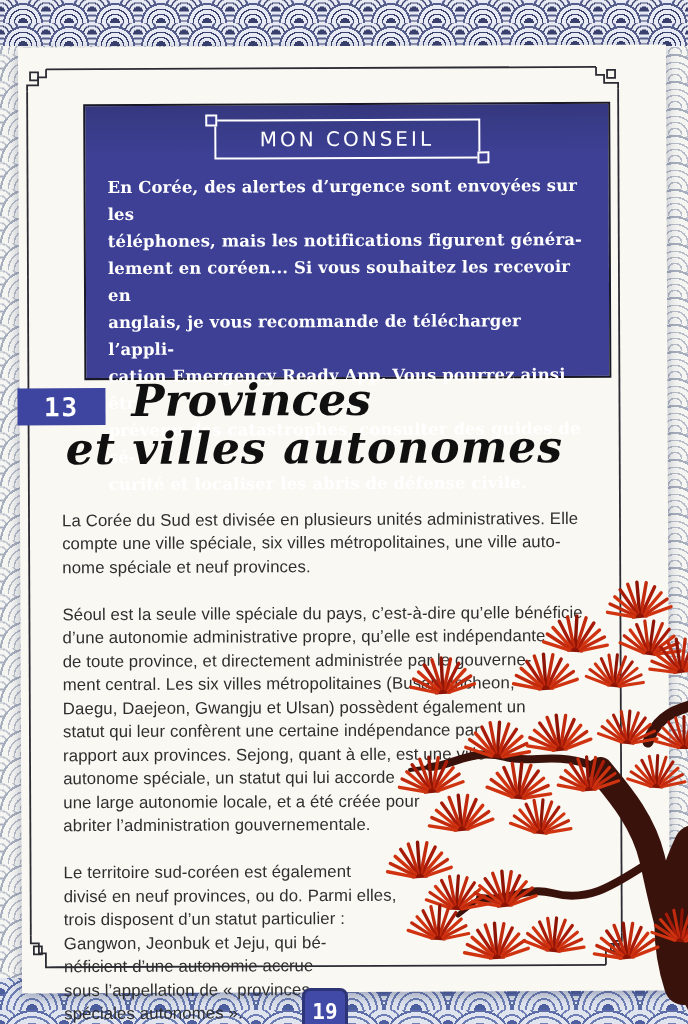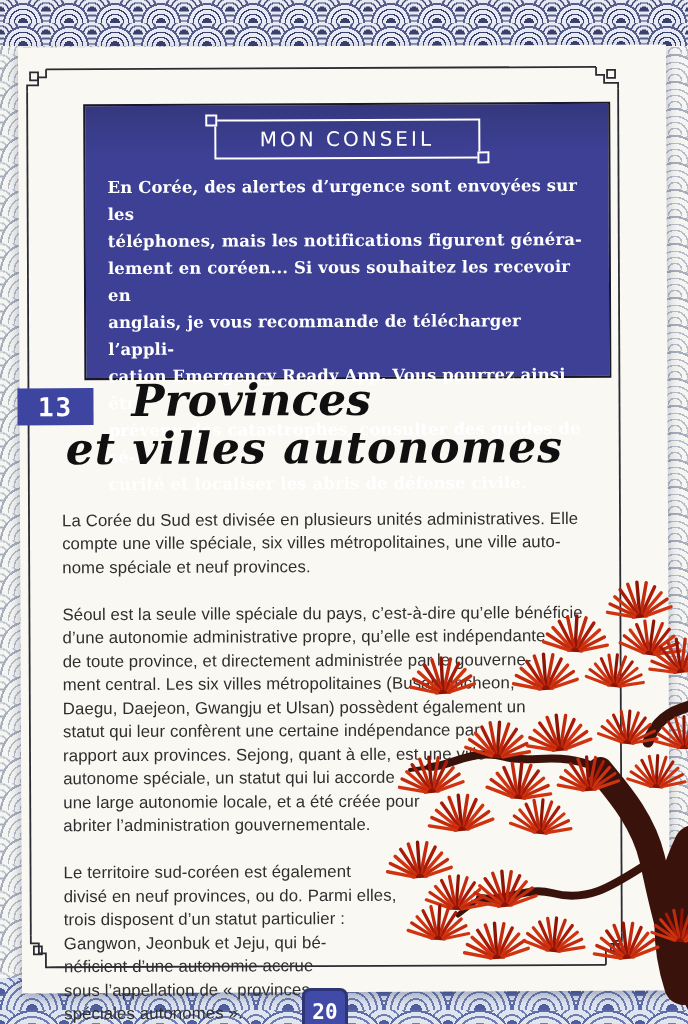--- a/index.html
+++ b/index.html
@@ -54,21 +54,21 @@
   }
   .banner-sq{position:absolute;width:8px;height:8px;border:2px solid #fff;background:#3d4094;}
   .banner-sq.tl{left:-11px;top:-7px;}
   .banner-sq.br{right:-11px;bottom:-7px;}
   .conseil-text{
     margin:14px 20px 0 22px;font-family:"DejaVu Serif",serif;font-weight:bold;
     font-size:16.5px;line-height:27px;white-space:pre-line;letter-spacing:.1px;
   }
   
   .section-badge{
-    position:absolute;left:-2px;top:341px;width:76px;height:37px;
+    position:absolute;left:-2px;top:341px;width:88px;height:37px;
     background:#3d45a0;display:flex;align-items:center;justify-content:center;
   }
   .section-number{
     color:#fff;font-family:"DejaVu Sans Mono",monospace;font-weight:bold;font-size:26px;letter-spacing:2px;
   }
   .title{position:absolute;left:0;top:330px;width:600px;color:#101010;
     font-family:"DejaVu Serif",serif;font-style:italic;font-weight:bold;line-height:48px;font-size:44px;}
   .title .l1{margin-left:112px;}
   .title .l2{margin-left:46px;letter-spacing:1px;}
   
@@ -212,14 +212,14 @@
     <use href="#fan" transform="translate(505,907) rotate(-5)"></use>
     <use href="#fan" transform="translate(438,940) rotate(3) scale(0.95)"></use>
     <use href="#fan" transform="translate(497,959) rotate(-4)"></use>
     <use href="#fan" transform="translate(553,952) rotate(6) scale(0.95)"></use>
     <use href="#fan" transform="translate(627,959) rotate(-6)"></use>
     <use href="#fan" transform="translate(680,942) rotate(4) scale(0.9)"></use>
   </g>
 </svg>
 
 <div class="page-badge">
-  <span class="page-number">20</span>
+  <span class="page-number">19</span>
 </div>
 
 </body></html>

